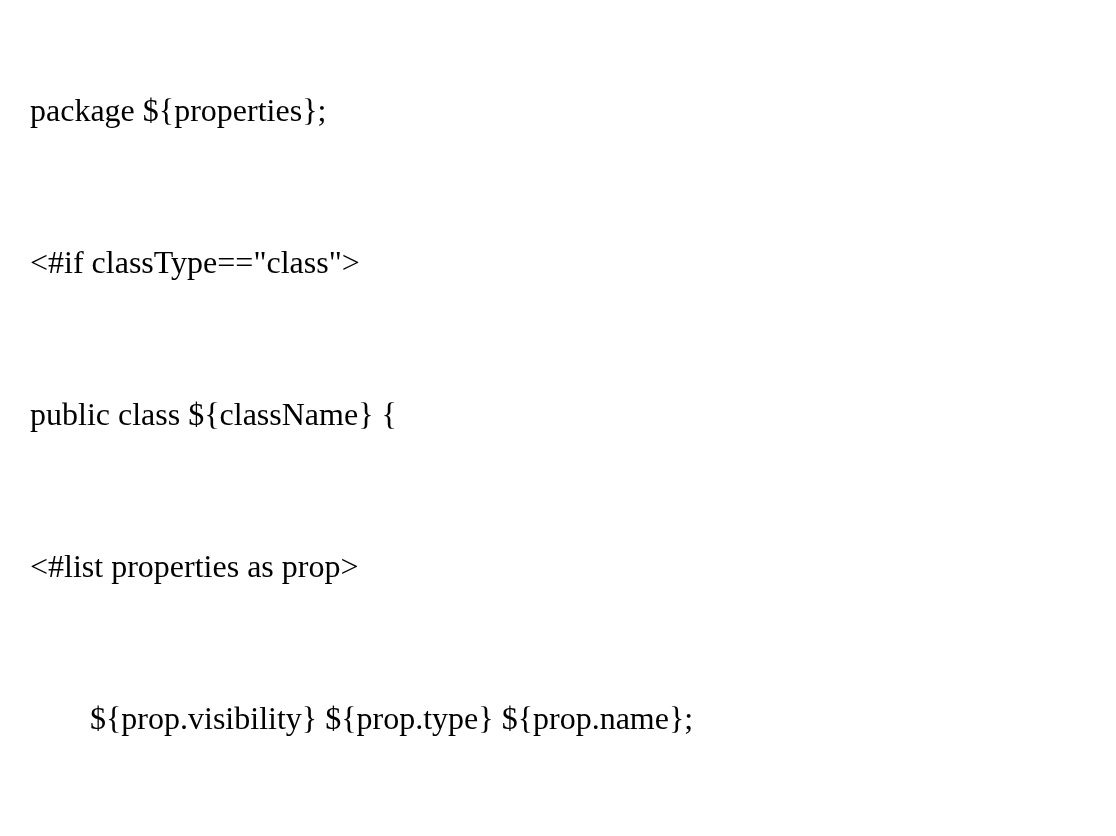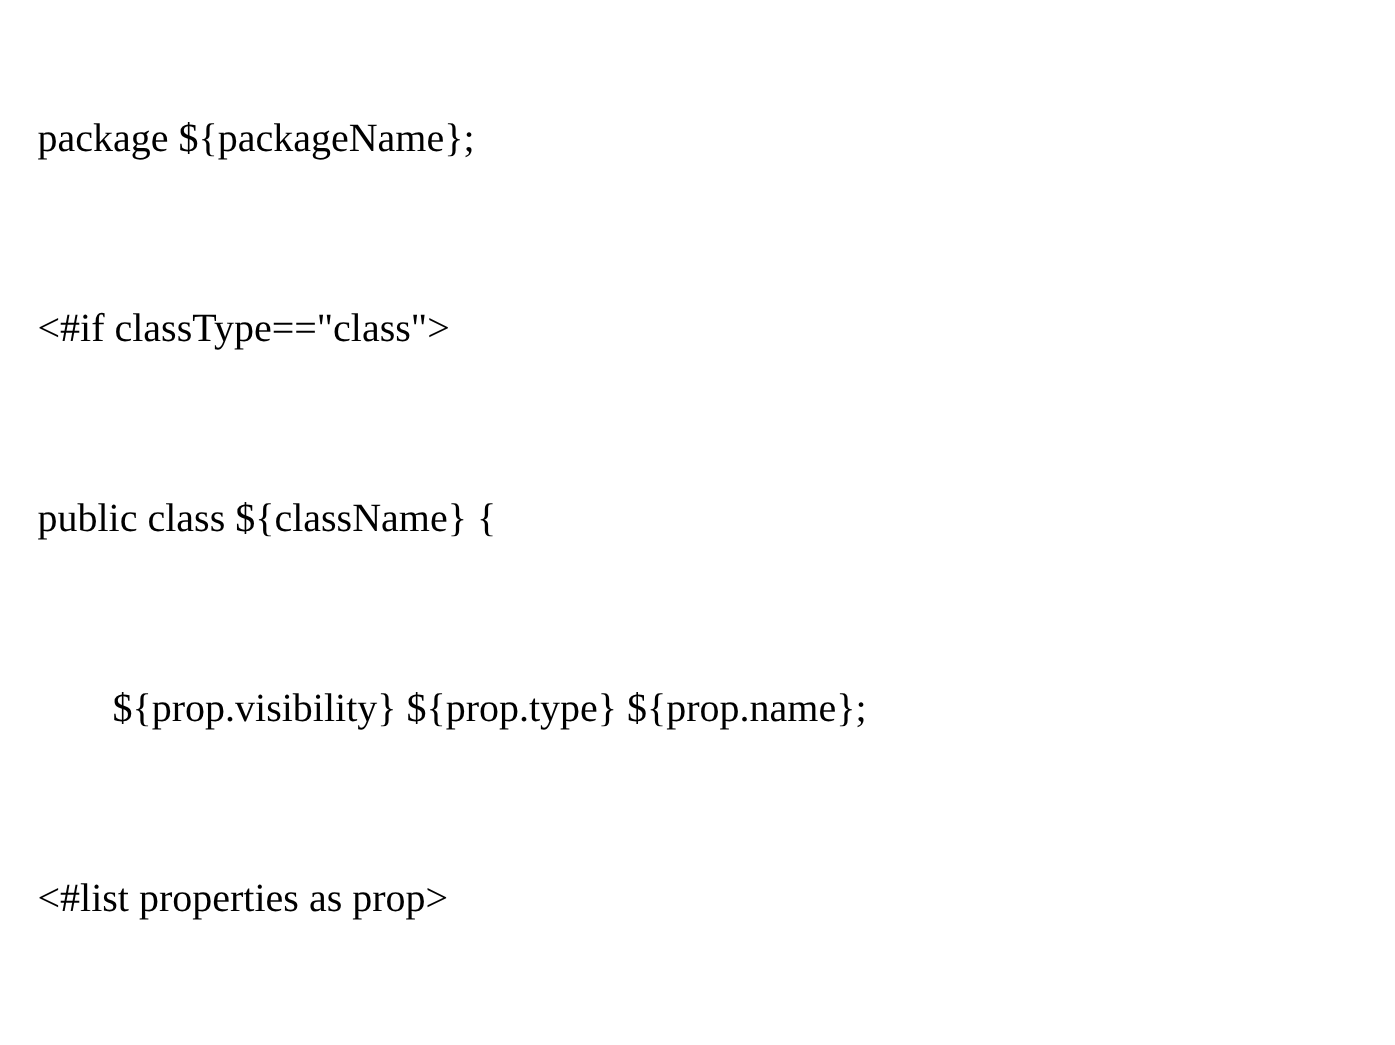--- a/index.html
+++ b/index.html
@@ -28,22 +28,22 @@
       margin-bottom: 0;
     }
     .indent {
       padding-left: 60px;
     }
   </style>
 </head>
 <body>
 
 <div class="code-block">
-  <span class="line">package ${packageName};</span>
+  <span class="line">package ${properties};</span>
   <span class="line">&lt;#if classType=="class"&gt;</span>
   <span class="line">public class ${className} {</span>
+  <span class="line">&lt;#list properties as prop&gt;</span>
   <span class="line indent">${prop.visibility} ${prop.type} ${prop.name};</span>
-  <span class="line">&lt;#list properties as prop&gt;</span>
   
   
   
   
 </div>
 
 </body></html>

